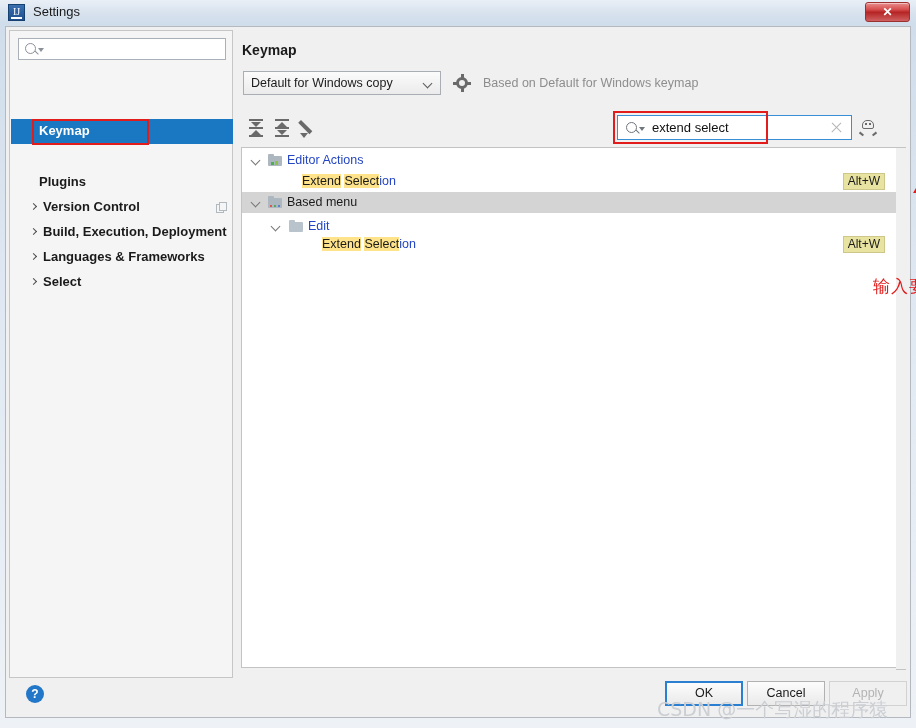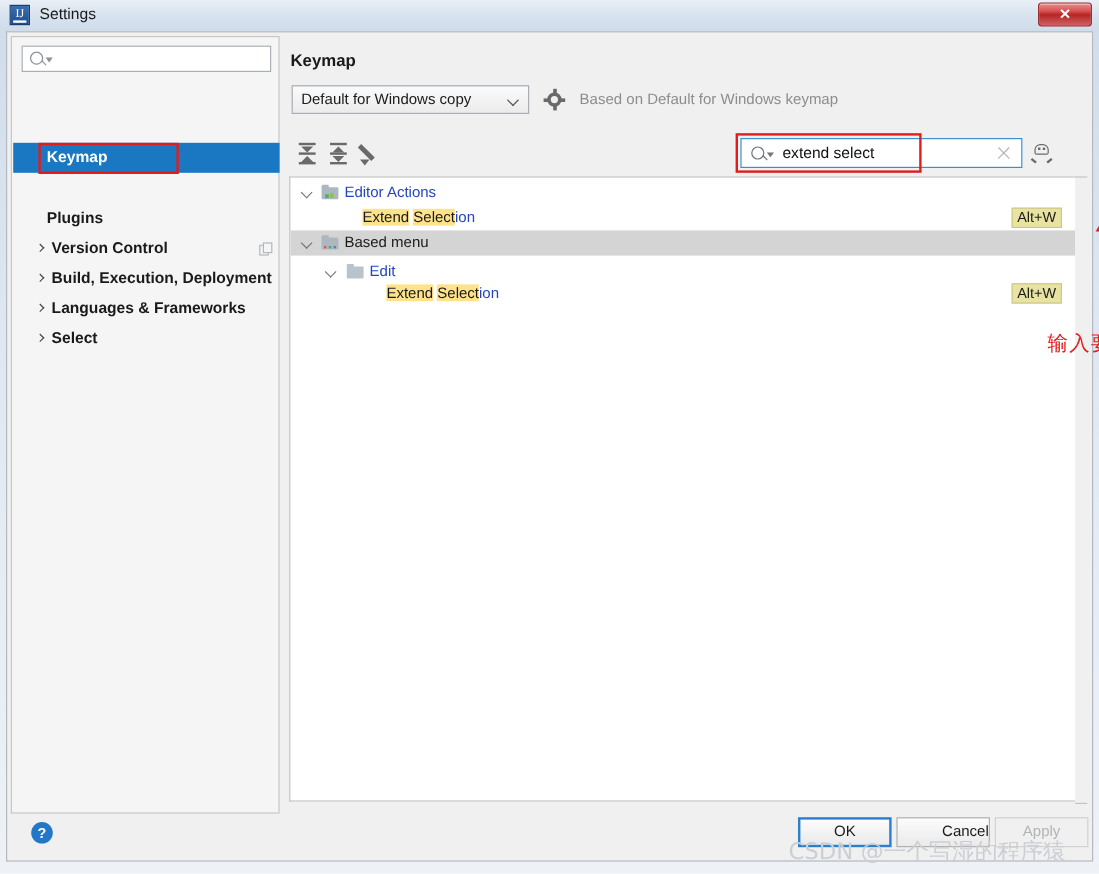--- a/index.html
+++ b/index.html
@@ -306,21 +306,21 @@
     cursor: pointer;
   }
   .dbtn {
     position: absolute; top: 4px; height: 25px;
     font-size: 12.5px; text-align: center; line-height: 23px;
     background: linear-gradient(to bottom,#fcfcfc,#eaeaea);
     border: 1px solid #b1b1b1;
     color: #1a1a1a; cursor: pointer;
   }
   #ok-btn { left: 659px; width: 78px; border: 2px solid #2a7fd0; line-height: 21px; }
-  #cancel-btn { left: 741px; width: 78px; text-align: right; }
+  #cancel-btn { left: 741px; width: 78px; }
   #apply-btn { left: 823px; width: 78px; color: #b3b3b3; background: #f0f0f0; border-color: #d2d2d2; }
 
   #watermark {
     position: absolute; left: 657px; top: 697px;
     font-size: 19px; color: #cbcfd4;
     font-family: "DejaVu Sans", sans-serif;
     white-space: nowrap;
     pointer-events: none;
   }
 </style>

